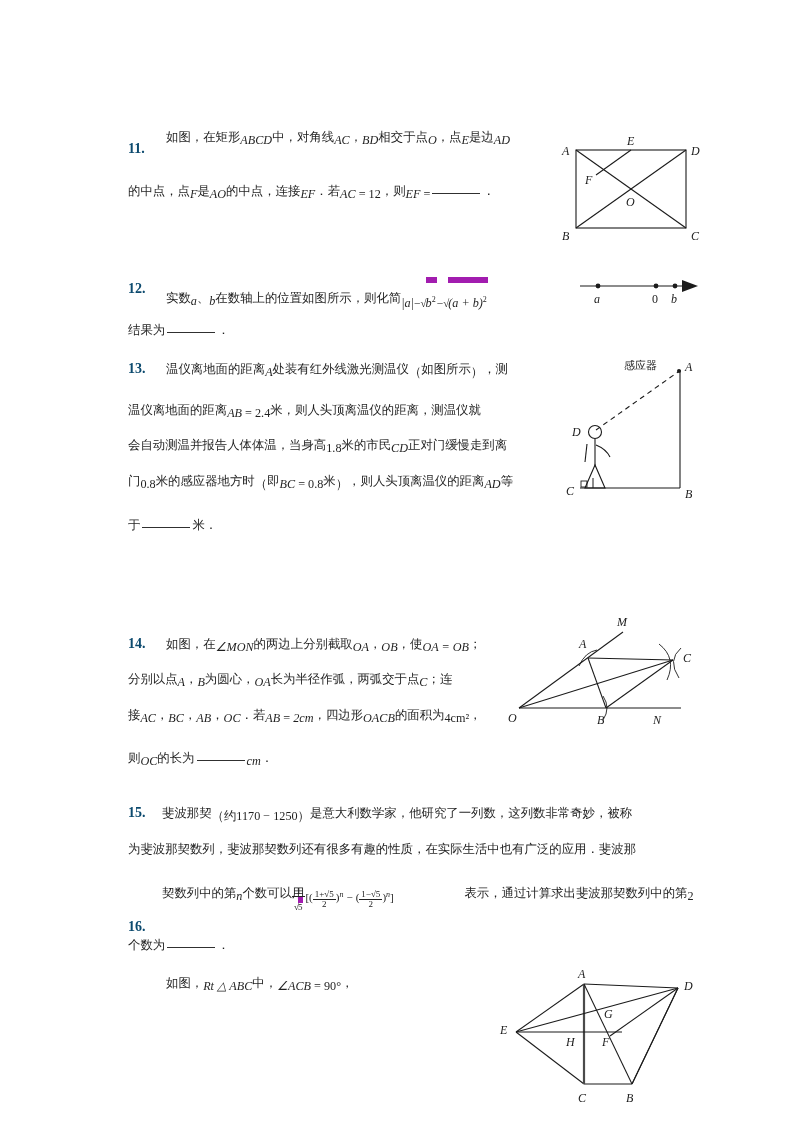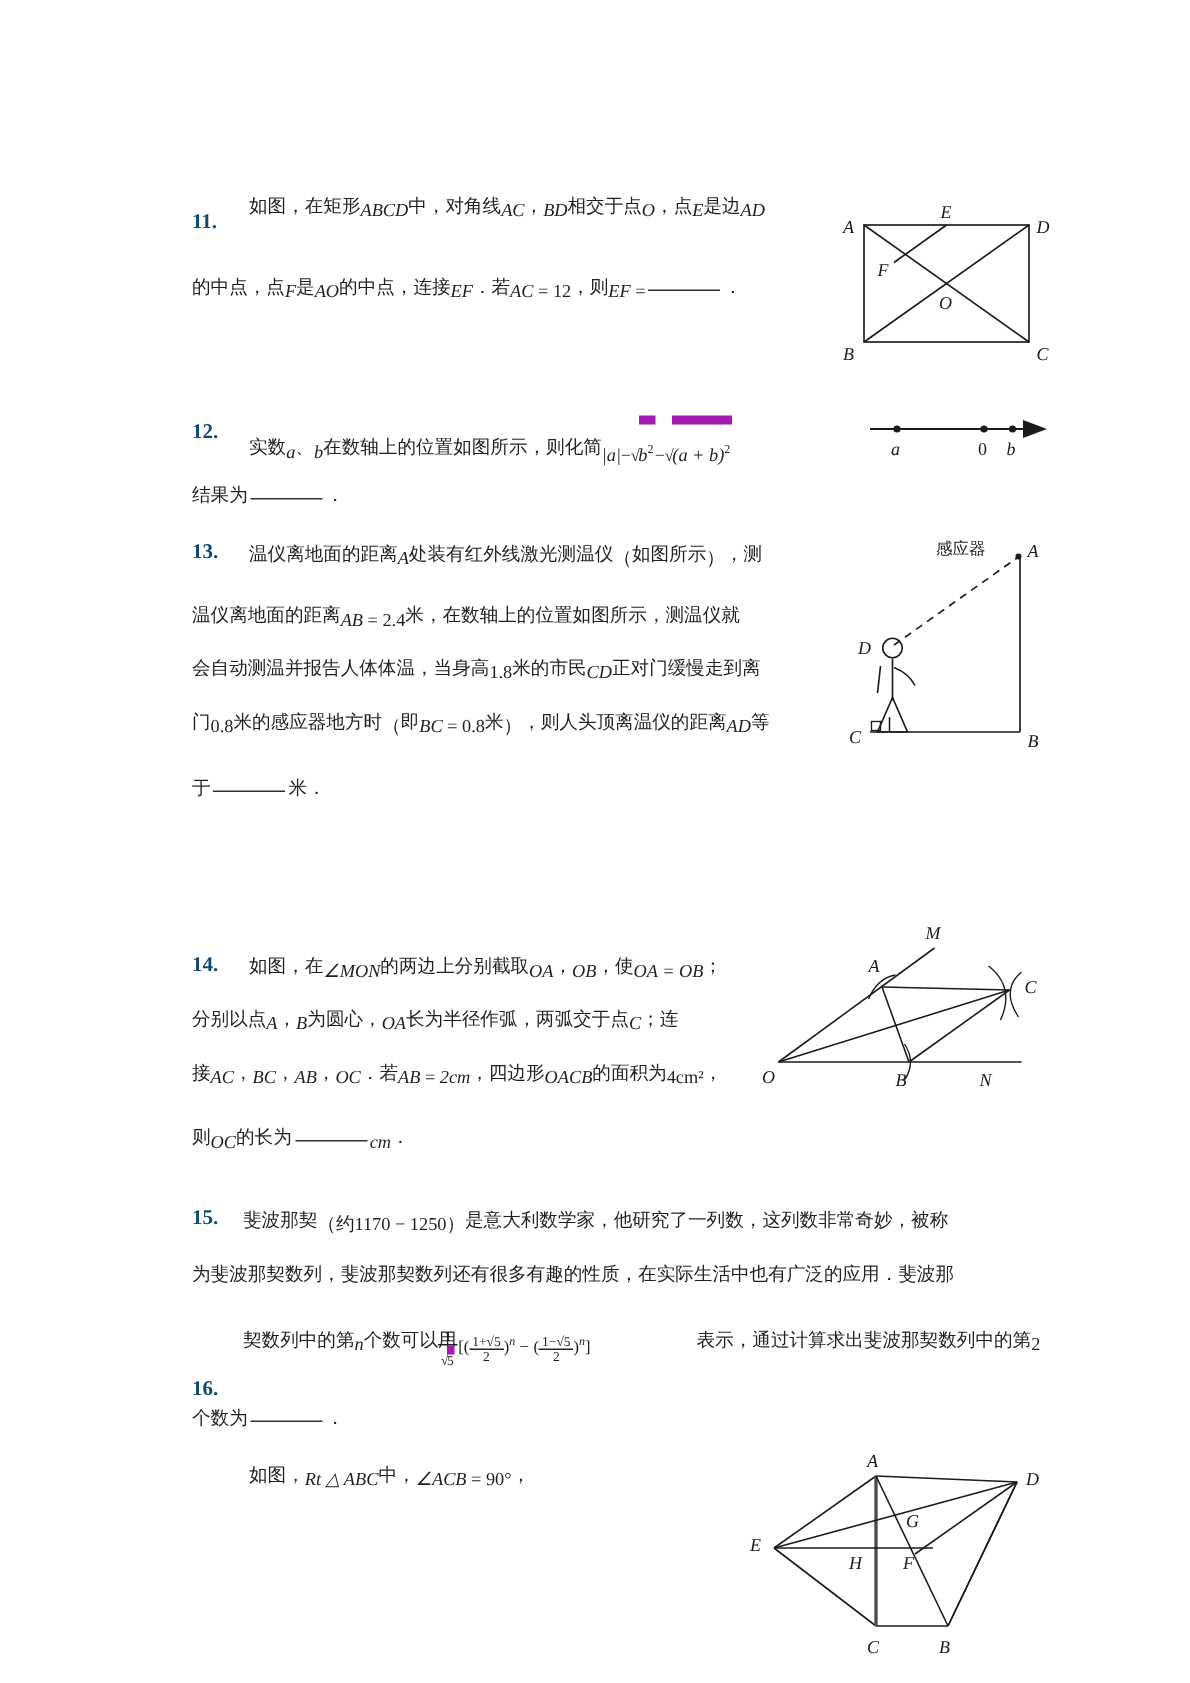--- a/index.html
+++ b/index.html
@@ -164,21 +164,21 @@
     </svg>
   </div>
 
   <div class="qnum" style="left:128px; top:361px;">13.</div>
 
   <div class="q" style="left:166px; top:352px;">
     <span class="cn">温仪离地面的距离</span><span class="mi">A</span><span class="cn">处装有红外线激光测温仪</span><span class="cn" style="position:relative;top:3px;">（</span><span class="cn">如图所示</span><span class="cn" style="position:relative;top:3px;">）</span><span class="cn">，测</span>
   </div>
 
   <div class="q" style="left:128px; top:393px;">
-    <span class="cn">温仪离地面的距离</span><span class="mi">AB</span><span class="mop"> = </span><span class="mn">2.4</span><span class="cn">米，在数轴上的位置如图所示，测温仪就</span>
+    <span class="cn">温仪离地面的距离</span><span class="mi">AB</span><span class="mop"> = </span><span class="mn">2.4</span><span class="cn">米，则人头顶离温仪的距离，测温仪就</span>
   </div>
 
   <div class="q" style="left:128px; top:428px;">
     <span class="cn">会自动测温并报告人体体温，当身高</span><span class="mn">1.8</span><span class="cn">米的市民</span><span class="mi">CD</span><span class="cn">正对门缓慢走到离</span>
   </div>
 
   <div class="q" style="left:128px; top:464px;">
     <span class="cn">门</span><span class="mn">0.8</span><span class="cn">米的感应器地方时</span><span class="cn" style="position:relative;top:3px;">（</span><span class="cn">即</span><span class="mi">BC</span><span class="mop"> = </span><span class="mn">0.8</span><span class="cn">米</span><span class="cn" style="position:relative;top:3px;">）</span><span class="cn">，则人头顶离温仪的距离</span><span class="mi">AD</span><span class="cn">等</span>
   </div>
 

